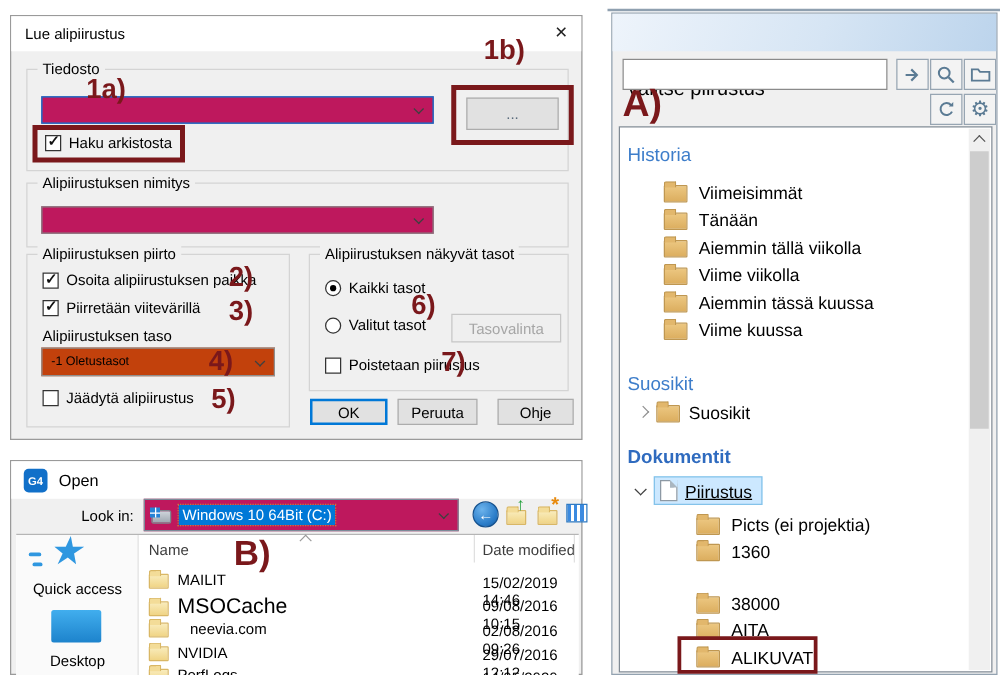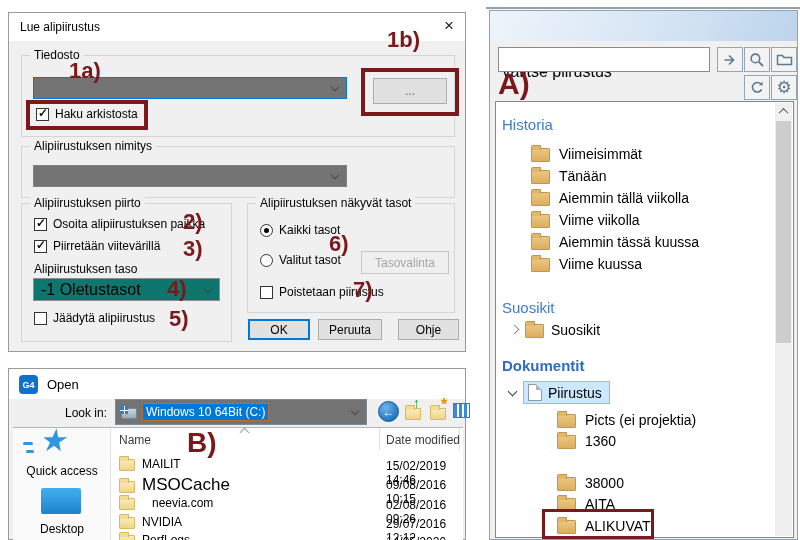--- a/index.html
+++ b/index.html
@@ -8,23 +8,23 @@
          font-family:"Liberation Sans", sans-serif; color:#000; }
   .abs { position:absolute; }
 
   
   .dialog { position:absolute; background:#f0f0f0; border:1px solid #9a9a9a; }
   .titlebar { position:absolute; left:0; top:0; right:0; background:#fff; }
   .dtitle { position:absolute; font-size:12px; color:#000; white-space:nowrap; }
   .group { position:absolute; border:1px solid #d4d4d4; }
   .glabel { position:absolute; top:-8px; left:8px; background:#f0f0f0; padding:0 4px;
             font-size:12px; white-space:nowrap; }
-  .combo { position:absolute; background:#737373; border:1px solid #828282; }
+  .combo { position:absolute; background:#be185d; border:1px solid #828282; }
   .combo.focused { border:1px solid #0078d7; }
-  .combo.gray { background:#0f766e; border-color:#8f8f8f; font-size:16px; line-height:21px; padding-left:7px; }
+  .combo.gray { background:#c2410c; border-color:#8f8f8f; font-size:10px; line-height:21px; padding-left:7px; }
   .chev { position:absolute; right:8px; top:50%; width:6px; height:6px;
           border:solid #404040; border-width:0 0 1.4px 1.4px;
           transform:translateY(-65%) rotate(-45deg); }
   .btn { position:absolute; background:#e1e1e1; border:1px solid #acacac; font-size:12px;
          display:flex; align-items:center; justify-content:center; white-space:nowrap; }
   .btn.default { border:2px solid #0078d7; }
   .btn.disabled { background:#efefef; border-color:#c6c6c6; color:#a6a6a6; }
 
   
   .cb, .radio { position:absolute; display:flex; align-items:center; gap:6px;
@@ -351,21 +351,21 @@
     </div>
 
     <div class="theader" style="left:6px; top:197px;">Suosikit</div>
     <div class="trow" style="left:15px; top:217px; gap:7px;">
       <span class="tchev right"></span>
       <span class="fold"></span>
       <span>Suosikit</span>
     </div>
 
     <div class="theader bold" style="left:6px; top:255px;">Dokumentit</div>
-    <div class="trow" style="left:13px; top:280px; gap:7px;">
+    <div class="trow" style="left:13px; top:280px; gap:7px;text-decoration:underline;">
       <span class="tchev down"></span>
       <span class="selwrap">
         <span class="doc"></span>
         <span>Piirustus</span>
       </span>
     </div>
 
     <div class="trow" style="left:61px; top:307px;">
       <span class="fold"></span>
       <span>Picts (ei projektia)</span>

